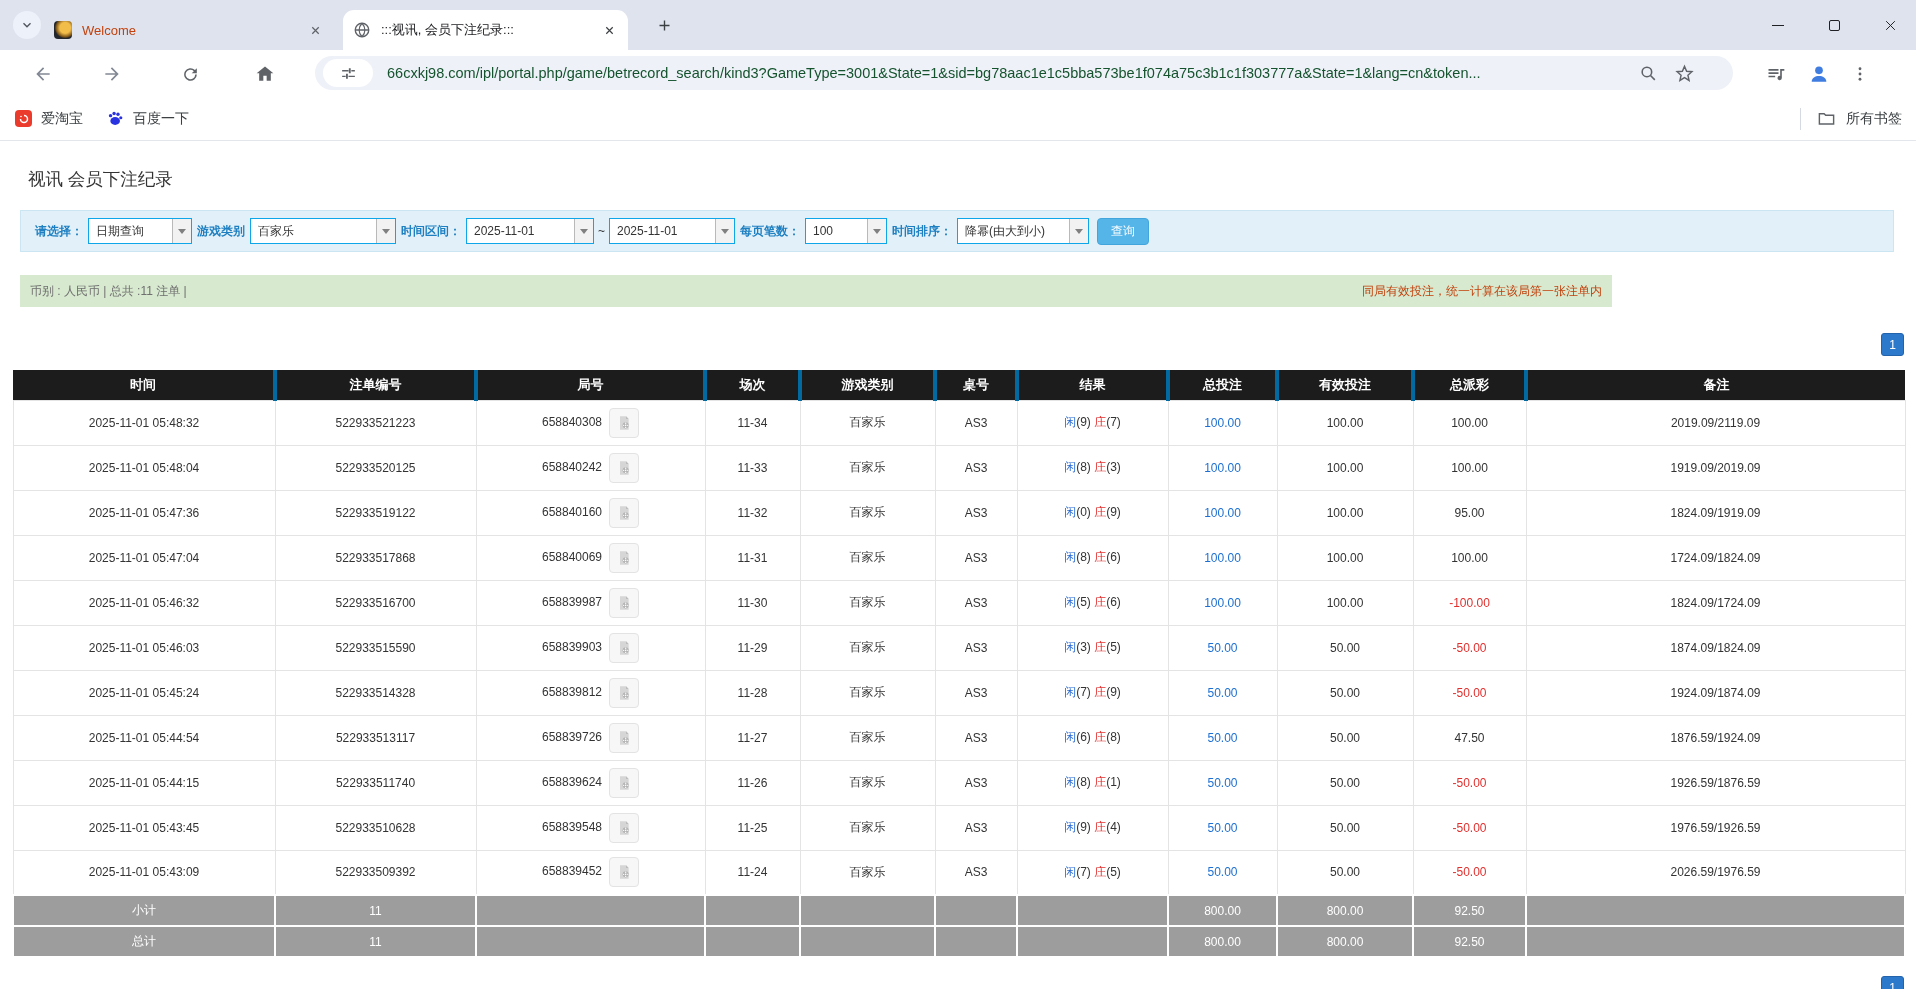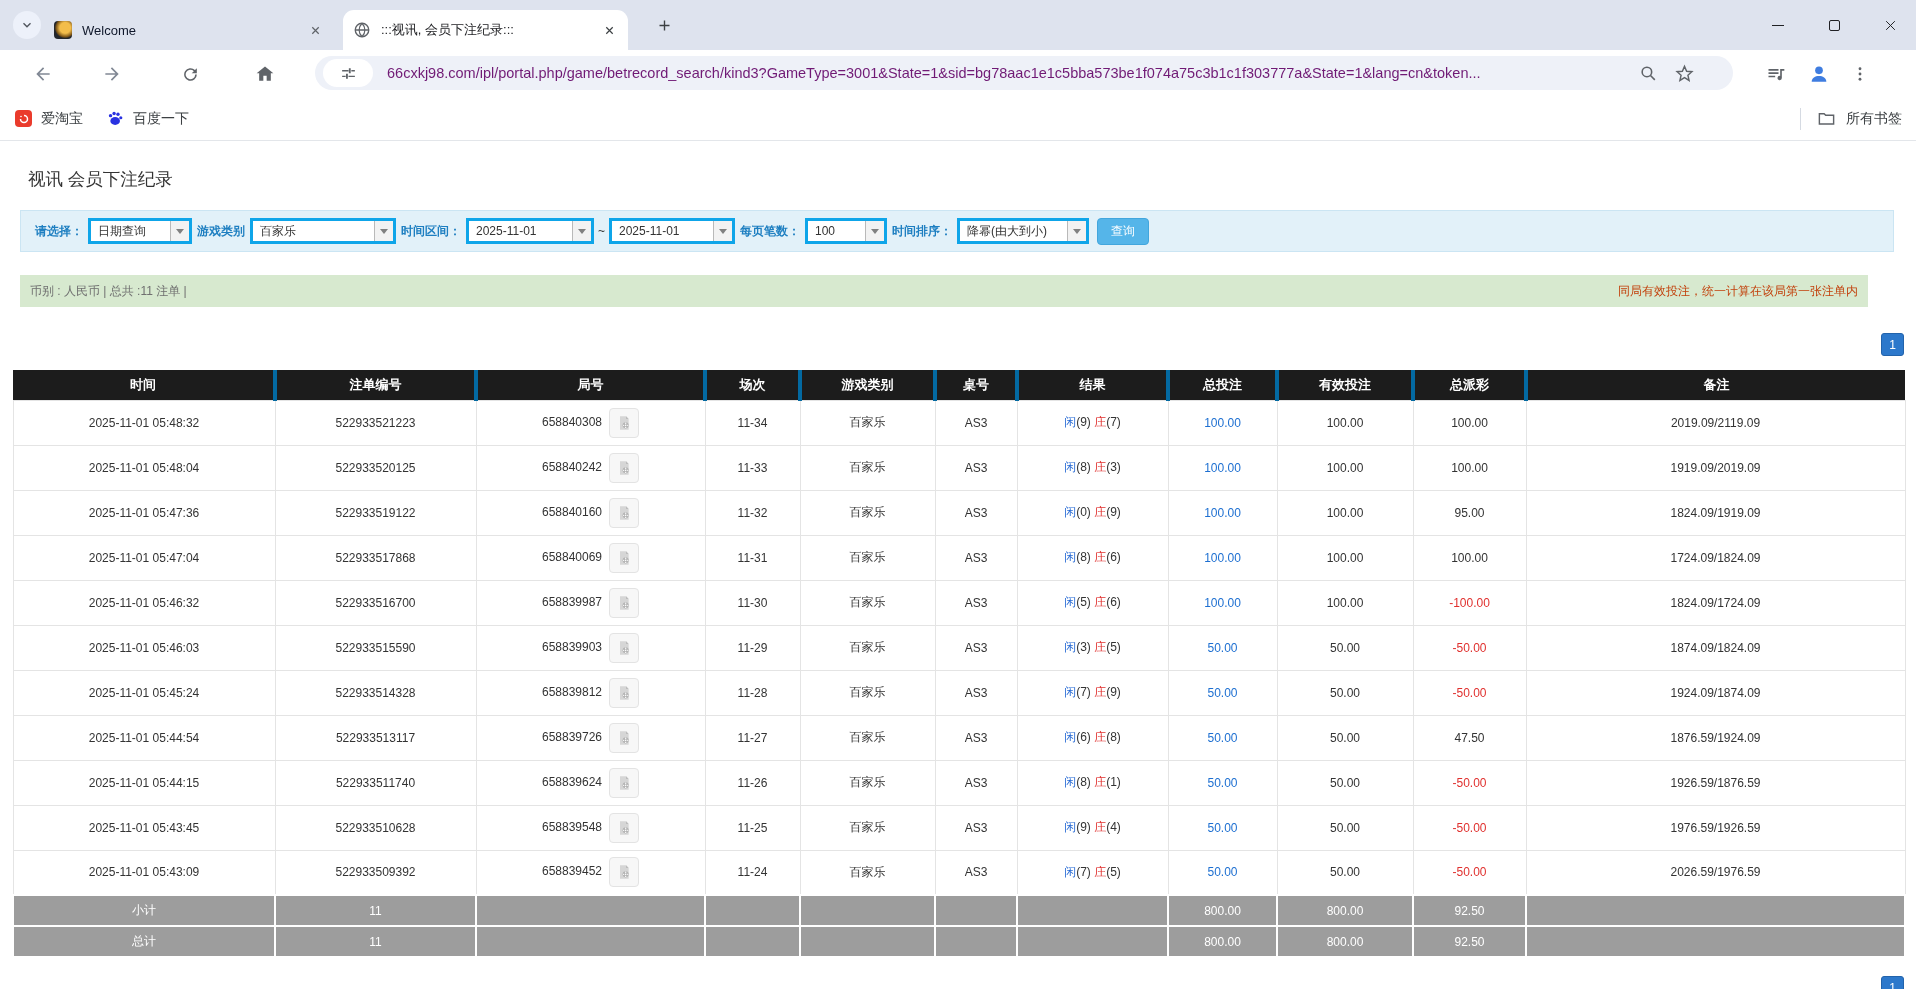--- a/index.html
+++ b/index.html
@@ -4,21 +4,21 @@
 <style>
   * { margin:0; padding:0; box-sizing:border-box; }
   html,body { width:1916px; height:989px; overflow:hidden; background:#fff;
     font-family:"Liberation Sans", sans-serif; }
 
   
   .tabstrip { position:absolute; top:0; left:0; width:1916px; height:50px; background:#dee3ee; }
   .tab-search-btn { position:absolute; left:13px; top:11px; width:28px; height:28px;
     border-radius:50%; background:#edf1fa; display:flex; align-items:center; justify-content:center; }
   .tab { position:absolute; top:10px; height:40px; display:flex; align-items:center;
-    padding:0 10px; font-size:13px; color:#0f172a; }
+    padding:0 10px; font-size:13px; color:#c2410c; }
   .tab.inactive { left:44px; width:290px; }
   .tab.active { left:343px; width:285px; background:#fff; border-radius:11px 11px 0 0; color:#202124; }
   .tab .favicon { width:18px; height:18px; margin-right:10px; flex:0 0 auto; }
   .welcome-favicon { border-radius:4px;
     background:radial-gradient(circle at 62% 38%, #f3bd4a 0 34%, #7a5316 58%, #23262c 66%); }
   .tab-title { flex:1; white-space:nowrap; overflow:hidden; }
   .tab-close { width:18px; height:18px; border-radius:50%; display:flex; align-items:center;
     justify-content:center; flex:0 0 auto; }
   .new-tab-btn { position:absolute; left:650px; top:11px; width:28px; height:28px; border-radius:50%;
     display:flex; align-items:center; justify-content:center; }
@@ -28,21 +28,21 @@
   .min-glyph { width:12px; height:0; border-top:1.4px solid #202124; }
   .max-glyph { width:11px; height:11px; border:1.4px solid #202124; border-radius:2px; }
 
   .toolbar { position:absolute; top:50px; left:0; width:1916px; height:47px; background:#fff; }
   .nav-btn { position:absolute; top:11px; width:26px; height:26px; display:flex;
     align-items:center; justify-content:center; }
   .omnibox { position:absolute; left:315px; top:6px; width:1418px; height:34px;
     border-radius:17px; background:#eef1f8; display:flex; align-items:center; }
   .site-chip { margin-left:8px; width:50px; height:28px; border-radius:14px; background:#fff;
     display:flex; align-items:center; justify-content:center; flex:0 0 auto; }
-  .url-text { margin-left:14px; font-size:14.5px; color:#701a75; white-space:nowrap;
+  .url-text { margin-left:14px; font-size:14.5px; color:#14532d; white-space:nowrap;
     overflow:hidden; width:1248px; }
   .omni-icon { width:26px; height:26px; display:flex; align-items:center; justify-content:center;
     flex:0 0 auto; margin-right:10px; }
   .tb-right { position:absolute; top:11px; width:26px; height:26px; display:flex;
     align-items:center; justify-content:center; }
 
   .bookmarks-bar { position:absolute; top:97px; left:0; width:1916px; height:44px; background:#fff;
     border-bottom:1px solid #e3e6ea; display:flex; align-items:center; }
   .bm-item { display:flex; align-items:center; gap:9px; padding:4px 9px; margin-left:6px;
     font-size:14px; color:#3c4043; border-radius:6px; }
@@ -53,32 +53,32 @@
   .bm-divider { width:1px; height:22px; background:#d5dae2; margin-right:6px; }
 
   
   .page { position:absolute; top:141px; left:0; width:1916px; height:848px; background:#fff; overflow:hidden; }
   .page-title { position:absolute; left:28px; top:26px; font-size:17.5px; font-weight:400; color:#333; }
 
   .filter-bar { position:absolute; left:20px; top:69px; width:1874px; height:42px;
     background:#e2f1f9; border:1px solid #cbe5f3; display:flex; align-items:center;
     padding:0 9px; font-size:12px; }
   .f-label { color:#1e7fc1; font-weight:bold; margin:0 5px; white-space:nowrap; }
-  .combo { height:26px; background:#fff; border:3px solid #0ea5e9; display:flex; align-items:stretch; }
+  .combo { height:26px; background:#fff; border:1px solid #0ea5e9; display:flex; align-items:stretch; }
   .combo-text { padding:0 7px; font-size:12px; color:#333; flex:1; display:flex; align-items:center;
     white-space:nowrap; overflow:hidden; }
   .combo-arrow { width:19px; border-left:1px solid #b9b9b9; background:#f2f2f2;
     display:flex; align-items:center; justify-content:center; flex:0 0 auto; }
   .combo-arrow i { width:0; height:0; border-left:4px solid transparent; border-right:4px solid transparent;
     border-top:5px solid #808080; }
   .tilde { color:#333; margin:0 4px; }
   .btn-search { height:27px; padding:0 13px; margin-left:8px; background:#55b5e9; color:#fff;
     font-size:12px; border:1px solid #42a6dd; border-radius:4px; display:flex; align-items:center; }
 
-  .summary-bar { position:absolute; left:20px; top:134px; width:1848px; height:32px;
+  .summary-bar { position:absolute; left:20px; top:134px; width:1592px; height:32px;
     background:#d7e9cf; display:flex; align-items:center; justify-content:space-between;
     padding:0 10px; font-size:12px; }
   .summary-left { color:#6f6f6f; }
   .summary-right { color:#c2410c; }
 
   .pager { width:23px; height:23px; background:#2c78cb; border:1px solid #2263ab; border-radius:3px;
     color:#fff; font-size:12px; display:flex; align-items:center; justify-content:center; }
   .pager-top { position:absolute; right:12px; top:192px; }
   .pager-bottom { position:absolute; right:12px; top:835px; }
 

